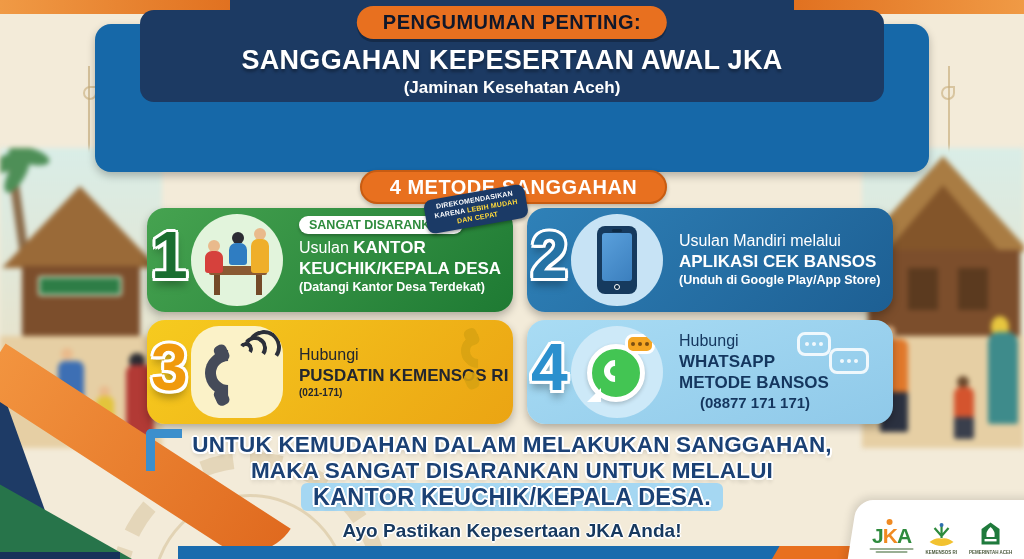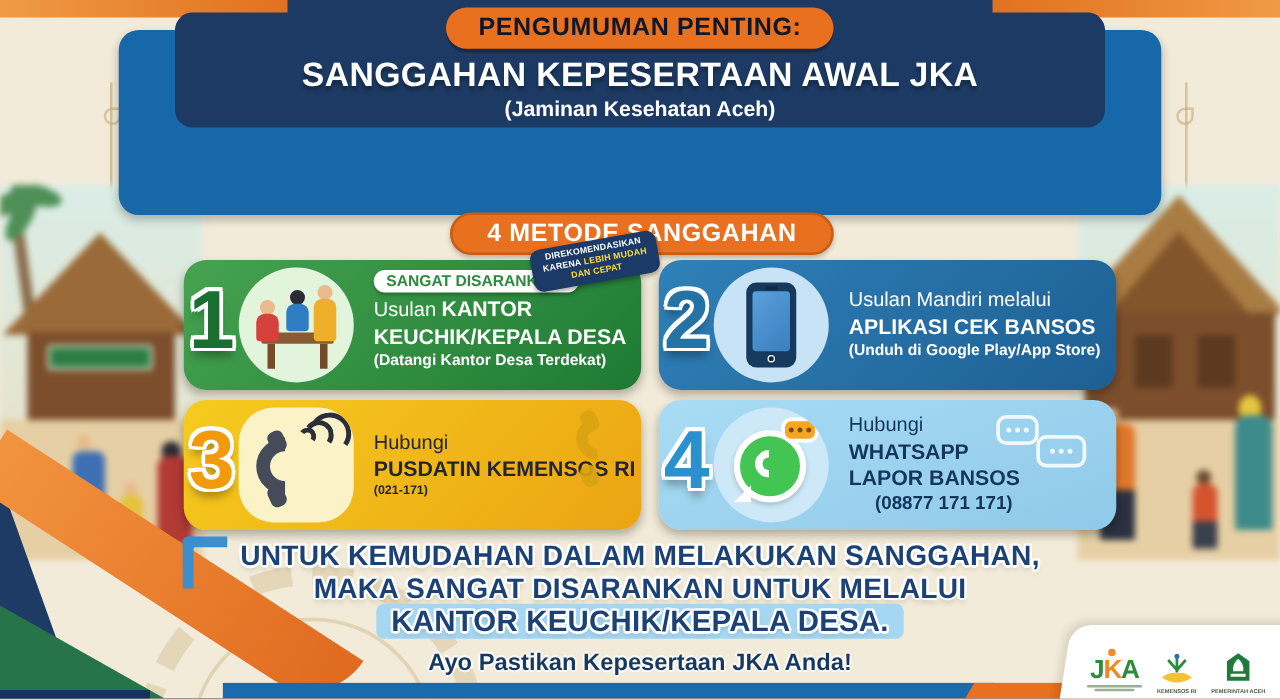--- a/index.html
+++ b/index.html
@@ -313,21 +313,21 @@
         <div class="dots">
             <i></i>
             <i></i>
             <i></i>
           </div>
       </div>
     </div>
     <div class="ctext">
       <div class="l nv t-norm">Hubungi</div>
       <div class="l nv t-bold">WHATSAPP</div>
-      <div class="l nv t-bold">LAPOR BANSOS</div>
+      <div class="l nv t-bold">METODE BANSOS</div>
       <div class="l nv t-bold" style="font-size:15px;margin-left:21px;">(08877 171 171)</div>
     </div>
     <div class="obubble" style="right:62px;top:12px;width:34px;height:24px;">
         <div class="dots">
           <i></i>
           <i></i>
           <i></i>
         </div>
       </div>
     <div class="obubble" style="right:24px;top:28px;width:40px;height:26px;">

